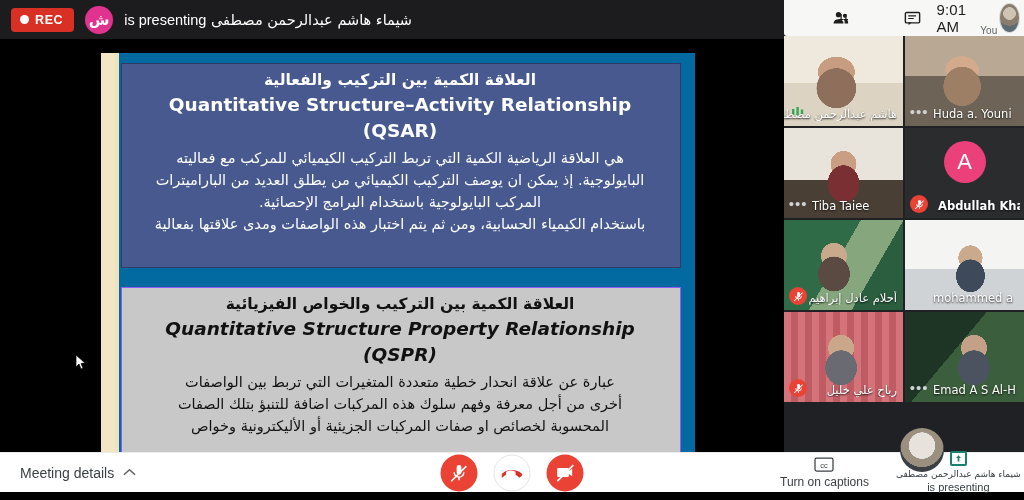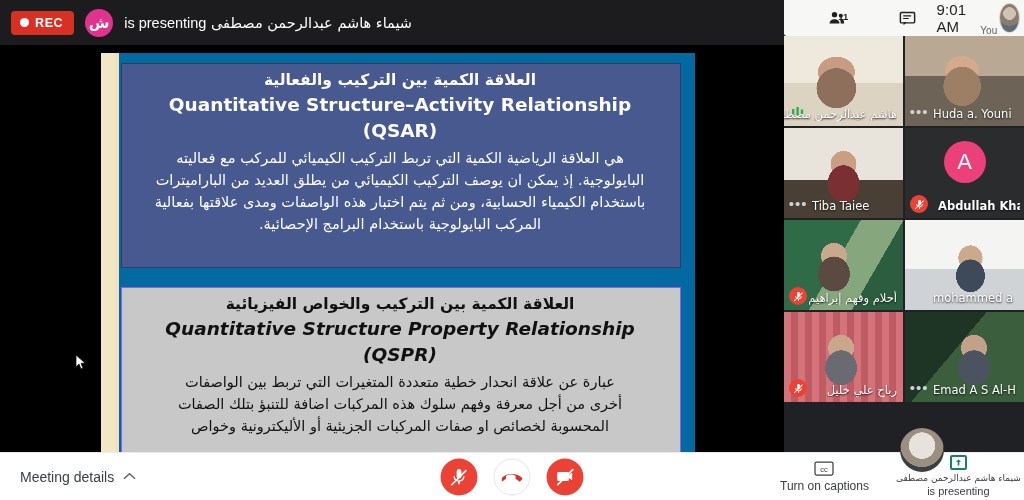--- a/index.html
+++ b/index.html
@@ -61,21 +61,21 @@
     font-size: 14.5px; line-height: 1.52; text-align: center;
   }
   .ar-body .ltr-inline { direction: ltr; unicode-bidi: embed; }
 
   #cursor {
     position: absolute; left: 76px; top: 355px; width: 10px; height: 15px;
   }
 
   
   #topbar {
-    position: absolute; left: 0; top: 0; width: 784px; height: 45px;
+    position: absolute; left: 0; top: 0; width: 784px; height: 39px;
     background: #1c1c1e; display: flex; align-items: center; gap: 11px;
     padding-left: 11px; z-index: 6;
   }
   #rec-badge {
     display: flex; align-items: center; gap: 6px;
     background: #d93025; color: #fff; border-radius: 4px;
     padding: 5px 11px 5px 9px; font-size: 12.5px; font-weight: bold;
     letter-spacing: 0.6px;
   }
   #rec-dot { width: 9px; height: 9px; border-radius: 50%; background: #fff; display:block; }
@@ -94,21 +94,21 @@
   
   #rail {
     position: absolute; left: 784px; top: 0; width: 240px; height: 452px;
     background: #202124; overflow: hidden;
   }
   #rail-header {
     position: absolute; left: 0; top: 0; width: 240px; height: 36px;
     background: #f7f7f5; display: flex; align-items: center; gap: 0px;
     z-index: 7; border-bottom-left-radius: 3px;
   }
-  .rh-icon { width: 42px; display: flex; align-items: center; justify-content: flex-start; color: #1f1f1f; position: relative; margin-left: 43px; }
+  .rh-icon { width: 42px; display: flex; align-items: center; justify-content: center; color: #1f1f1f; position: relative; margin-left: 43px; }
   #people-count {
     position: absolute; top: 3px; right: 7px;
     font-size: 9.5px; font-weight: bold; color: #1f1f1f;
   }
   #rail-time { font-size: 15px; color: #1f1f1f; padding: 0 6px 0 10px; letter-spacing: 0.2px; }
   #rail-you {
     font-size: 10px; color: #5f6368; margin-left: auto; margin-right: 2px;
     align-self: flex-end; padding-bottom: 0;
   }
   #self-thumb {
@@ -169,21 +169,21 @@
       radial-gradient(ellipse 22% 32% at 48% 62%, #6a6a72 0 60%, transparent 61%),
       radial-gradient(ellipse 15% 20% at 48% 40%, #caa78a 0 72%, transparent 73%),
       repeating-linear-gradient(90deg,#d4737a 0 7px,#bf5b63 7px 14px); }
   .f7 { background:
       radial-gradient(ellipse 22% 32% at 58% 62%, #4b5360 0 60%, transparent 61%),
       radial-gradient(ellipse 15% 20% at 58% 40%, #c3a188 0 72%, transparent 73%),
       linear-gradient(130deg,#1e3526 0 42%, #3b5e3c 42% 100%); }
 
   
   #toolbar {
-    position: absolute; left: 0; top: 452px; width: 1024px; height: 48px;
+    position: absolute; left: 0; top: 452px; width: 1024px; height: 40px;
     background: #ffffff; border-top: 1px solid #ececec;
   }
   #meeting-details {
     position: absolute; left: 20px; top: 50%; transform: translateY(-50%);
     display: flex; align-items: center; gap: 9px;
     font-size: 14px; color: #3c4043;
   }
   #center-controls {
     position: absolute; left: 50%; top: 50%; transform: translate(-50%,-50%);
     display: flex; align-items: center; gap: 16px;
@@ -223,22 +223,22 @@
 
     <div id="slide-frame">
       <div id="slide-left-band"></div>
       <div id="slide-left-band2"></div>
 
       <div class="slide-box" id="box-qsar">
         <div class="ar-title">العلاقة الكمية بين التركيب والفعالية</div>
         <div class="en-title">Quantitative Structure–Activity Relationship (QSAR)</div>
         <div class="ar-body">هي العلاقة الرياضية الكمية التي تربط التركيب الكيميائي للمركب مع فعاليته</div>
         <div class="ar-body">البايولوجية. إذ يمكن ان يوصف التركيب الكيميائي من يطلق العديد من الباراميترات</div>
+        <div class="ar-body">المركب البايولوجية باستخدام البرامج الإحصائية.</div>
         <div class="ar-body">باستخدام الكيمياء الحسابية، ومن ثم يتم اختبار هذه الواصفات ومدى علاقتها بفعالية</div>
-        <div class="ar-body">المركب البايولوجية باستخدام البرامج الإحصائية.</div>
       </div>
 
       <div class="slide-box" id="box-qspr">
         <div class="ar-title">العلاقة الكمية بين التركيب والخواص الفيزيائية</div>
         <div class="en-title">Quantitative Structure Property Relationship (QSPR)</div>
         <div class="ar-body">عبارة عن علاقة انحدار خطية متعددة المتغيرات التي تربط بين الواصفات</div>
         <div class="ar-body">أخرى من أجل معرفة وفهم سلوك هذه المركبات اضافة للتنبؤ بتلك الصفات</div>
         <div class="ar-body">المحسوبة لخصائص او صفات المركبات الجزيئية أو الأليكترونية وخواص</div>
       </div>
     </div>
@@ -328,21 +328,21 @@
 
       <div class="tile">
         <div class="feed f4"></div>
         <div class="tile-badge badge-left badge-mute">
           <svg width="11" height="11" viewBox="0 0 24 24" fill="#fff">
             <path d="M12 14a3 3 0 0 0 3-3V5a3 3 0 0 0-6 0v6a3 3 0 0 0 3 3z"></path>
             <path d="M17.3 11a5.3 5.3 0 0 1-10.6 0H5a7 7 0 0 0 6 6.9V21h2v-3.1A7 7 0 0 0 19 11z"></path>
             <rect x="2" y="20.2" width="26" height="2.1" transform="rotate(-45 3 21)"></rect>
           </svg>
         </div>
-        <div class="tile-name rtl">أحلام وفهم إبراهيم</div>
+        <div class="tile-name rtl">أحلام عادل إبراهيم</div>
       </div>
 
       <div class="tile">
         <div class="feed f5"></div>
         <div class="tile-badge badge-left badge-dots">•••</div>
         <div class="tile-name" style="left:28px;">mohammed a</div>
       </div>
 
       <div class="tile">
         <div class="feed f6"></div>

